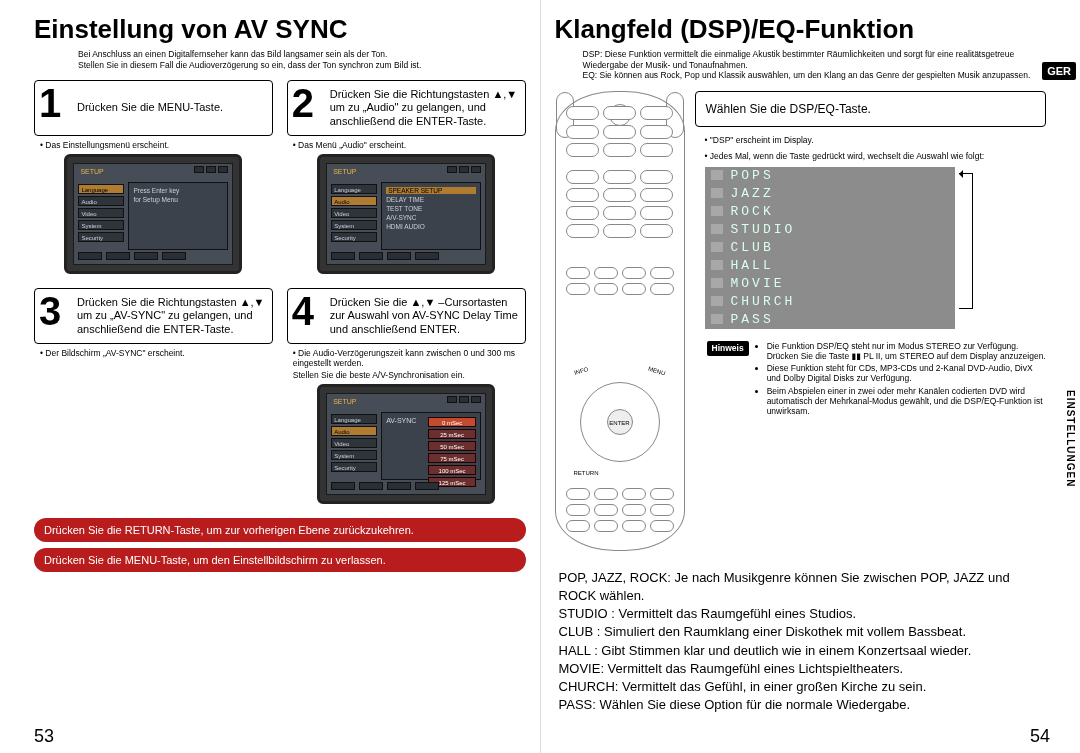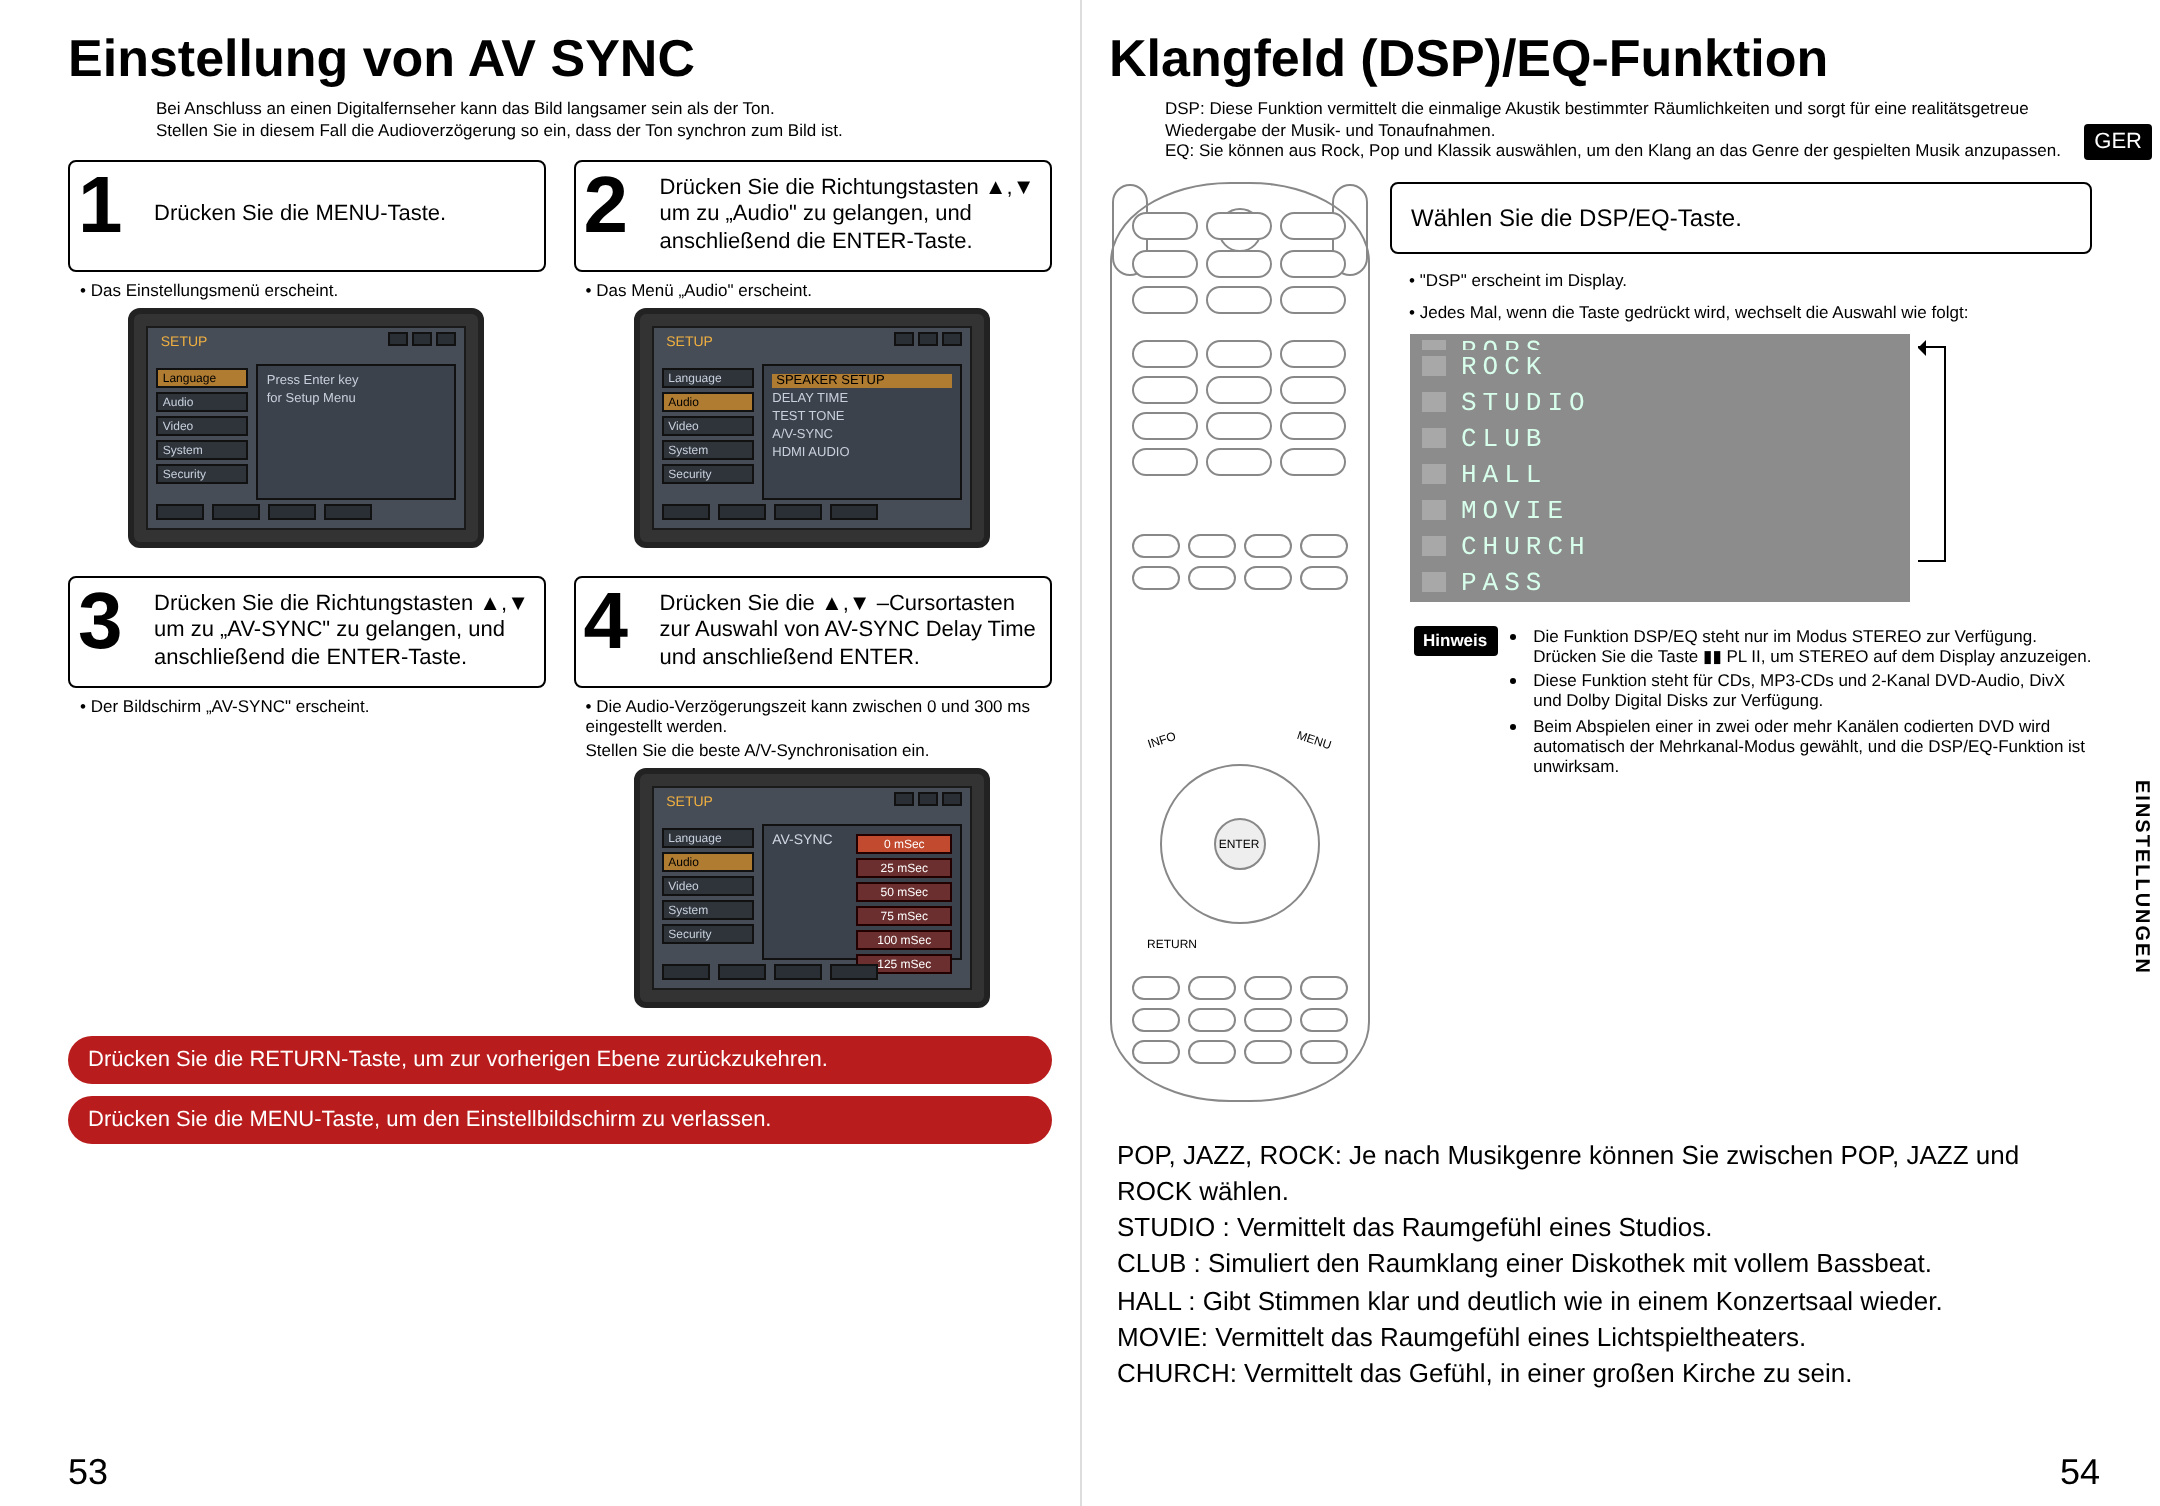--- a/index.html
+++ b/index.html
@@ -66,21 +66,21 @@
   .tv-bot { position:absolute; left:4px; right:4px; bottom:2px; height:10px; display:flex; gap:4px;}
   .tv-bot span{ width:24px; height:8px; background:#2a2f36; border:1px solid #111; display:inline-block;}
 
   .black-bar {
     background: #b91c1c; color: #fff; border-radius: 12px;
     padding: 6px 10px; font-size: 11px; margin: 6px 0;
   }
 
   .side-lang {
     position: absolute; top: 62px; right: 4px;
-    background: #000; color: #fff; font-size: 11px; font-weight: normal;
+    background: #000; color: #fff; font-size: 11px; font-weight: bold;
     padding: 3px 5px; border-radius: 2px;
   }
   .side-section {
     position: absolute; top: 390px; right: 4px;
     writing-mode: vertical-rl;
     font-size: 10px; font-weight: bold; letter-spacing: 1px;
   }
 
   .page-num { position: absolute; bottom: 6px; font-size: 18px; }
   .page.left .page-num { left: 34px; }
@@ -371,20 +371,21 @@
       </div>
 
       <div class="dsp-panel">
         <div class="dsp-head">Wählen Sie die DSP/EQ-Taste.</div>
         <div class="dsp-notes">• "DSP" erscheint im Display.</div>
         <div class="dsp-notes">• Jedes Mal, wenn die Taste gedrückt wird, wechselt die Auswahl wie folgt:</div>
         <div class="dsp-list">
           <div class="dsp-loop"></div>
           <div class="dsp-item">POPS</div>
             <div class="dsp-arrow">▼</div>
+          <div class="dsp-item">JAZZ</div>
             <div class="dsp-arrow">▼</div>
           <div class="dsp-item">ROCK</div>
             <div class="dsp-arrow">▼</div>
           <div class="dsp-item">STUDIO</div>
             <div class="dsp-arrow">▼</div>
           <div class="dsp-item">CLUB</div>
             <div class="dsp-arrow">▼</div>
           <div class="dsp-item">HALL</div>
             <div class="dsp-arrow">▼</div>
           <div class="dsp-item">MOVIE</div>
@@ -407,17 +408,18 @@
       </div>
     </div>
 
     <div class="glossary">
       <div>POP, JAZZ, ROCK: Je nach Musikgenre können Sie zwischen POP, JAZZ und ROCK wählen.</div>
       <div>STUDIO : Vermittelt das Raumgefühl eines Studios.</div>
       <div>CLUB : Simuliert den Raumklang einer Diskothek mit vollem Bassbeat.</div>
       <div>HALL : Gibt Stimmen klar und deutlich wie in einem Konzertsaal wieder.</div>
       <div>MOVIE: Vermittelt das Raumgefühl eines Lichtspieltheaters.</div>
       <div>CHURCH: Vermittelt das Gefühl, in einer großen Kirche zu sein.</div>
+      <div>PASS: Wählen Sie diese Option für die normale Wiedergabe.</div>
     </div>
 
     <div class="page-num">54</div>
   </div>
 </div>
 
 </body></html>

